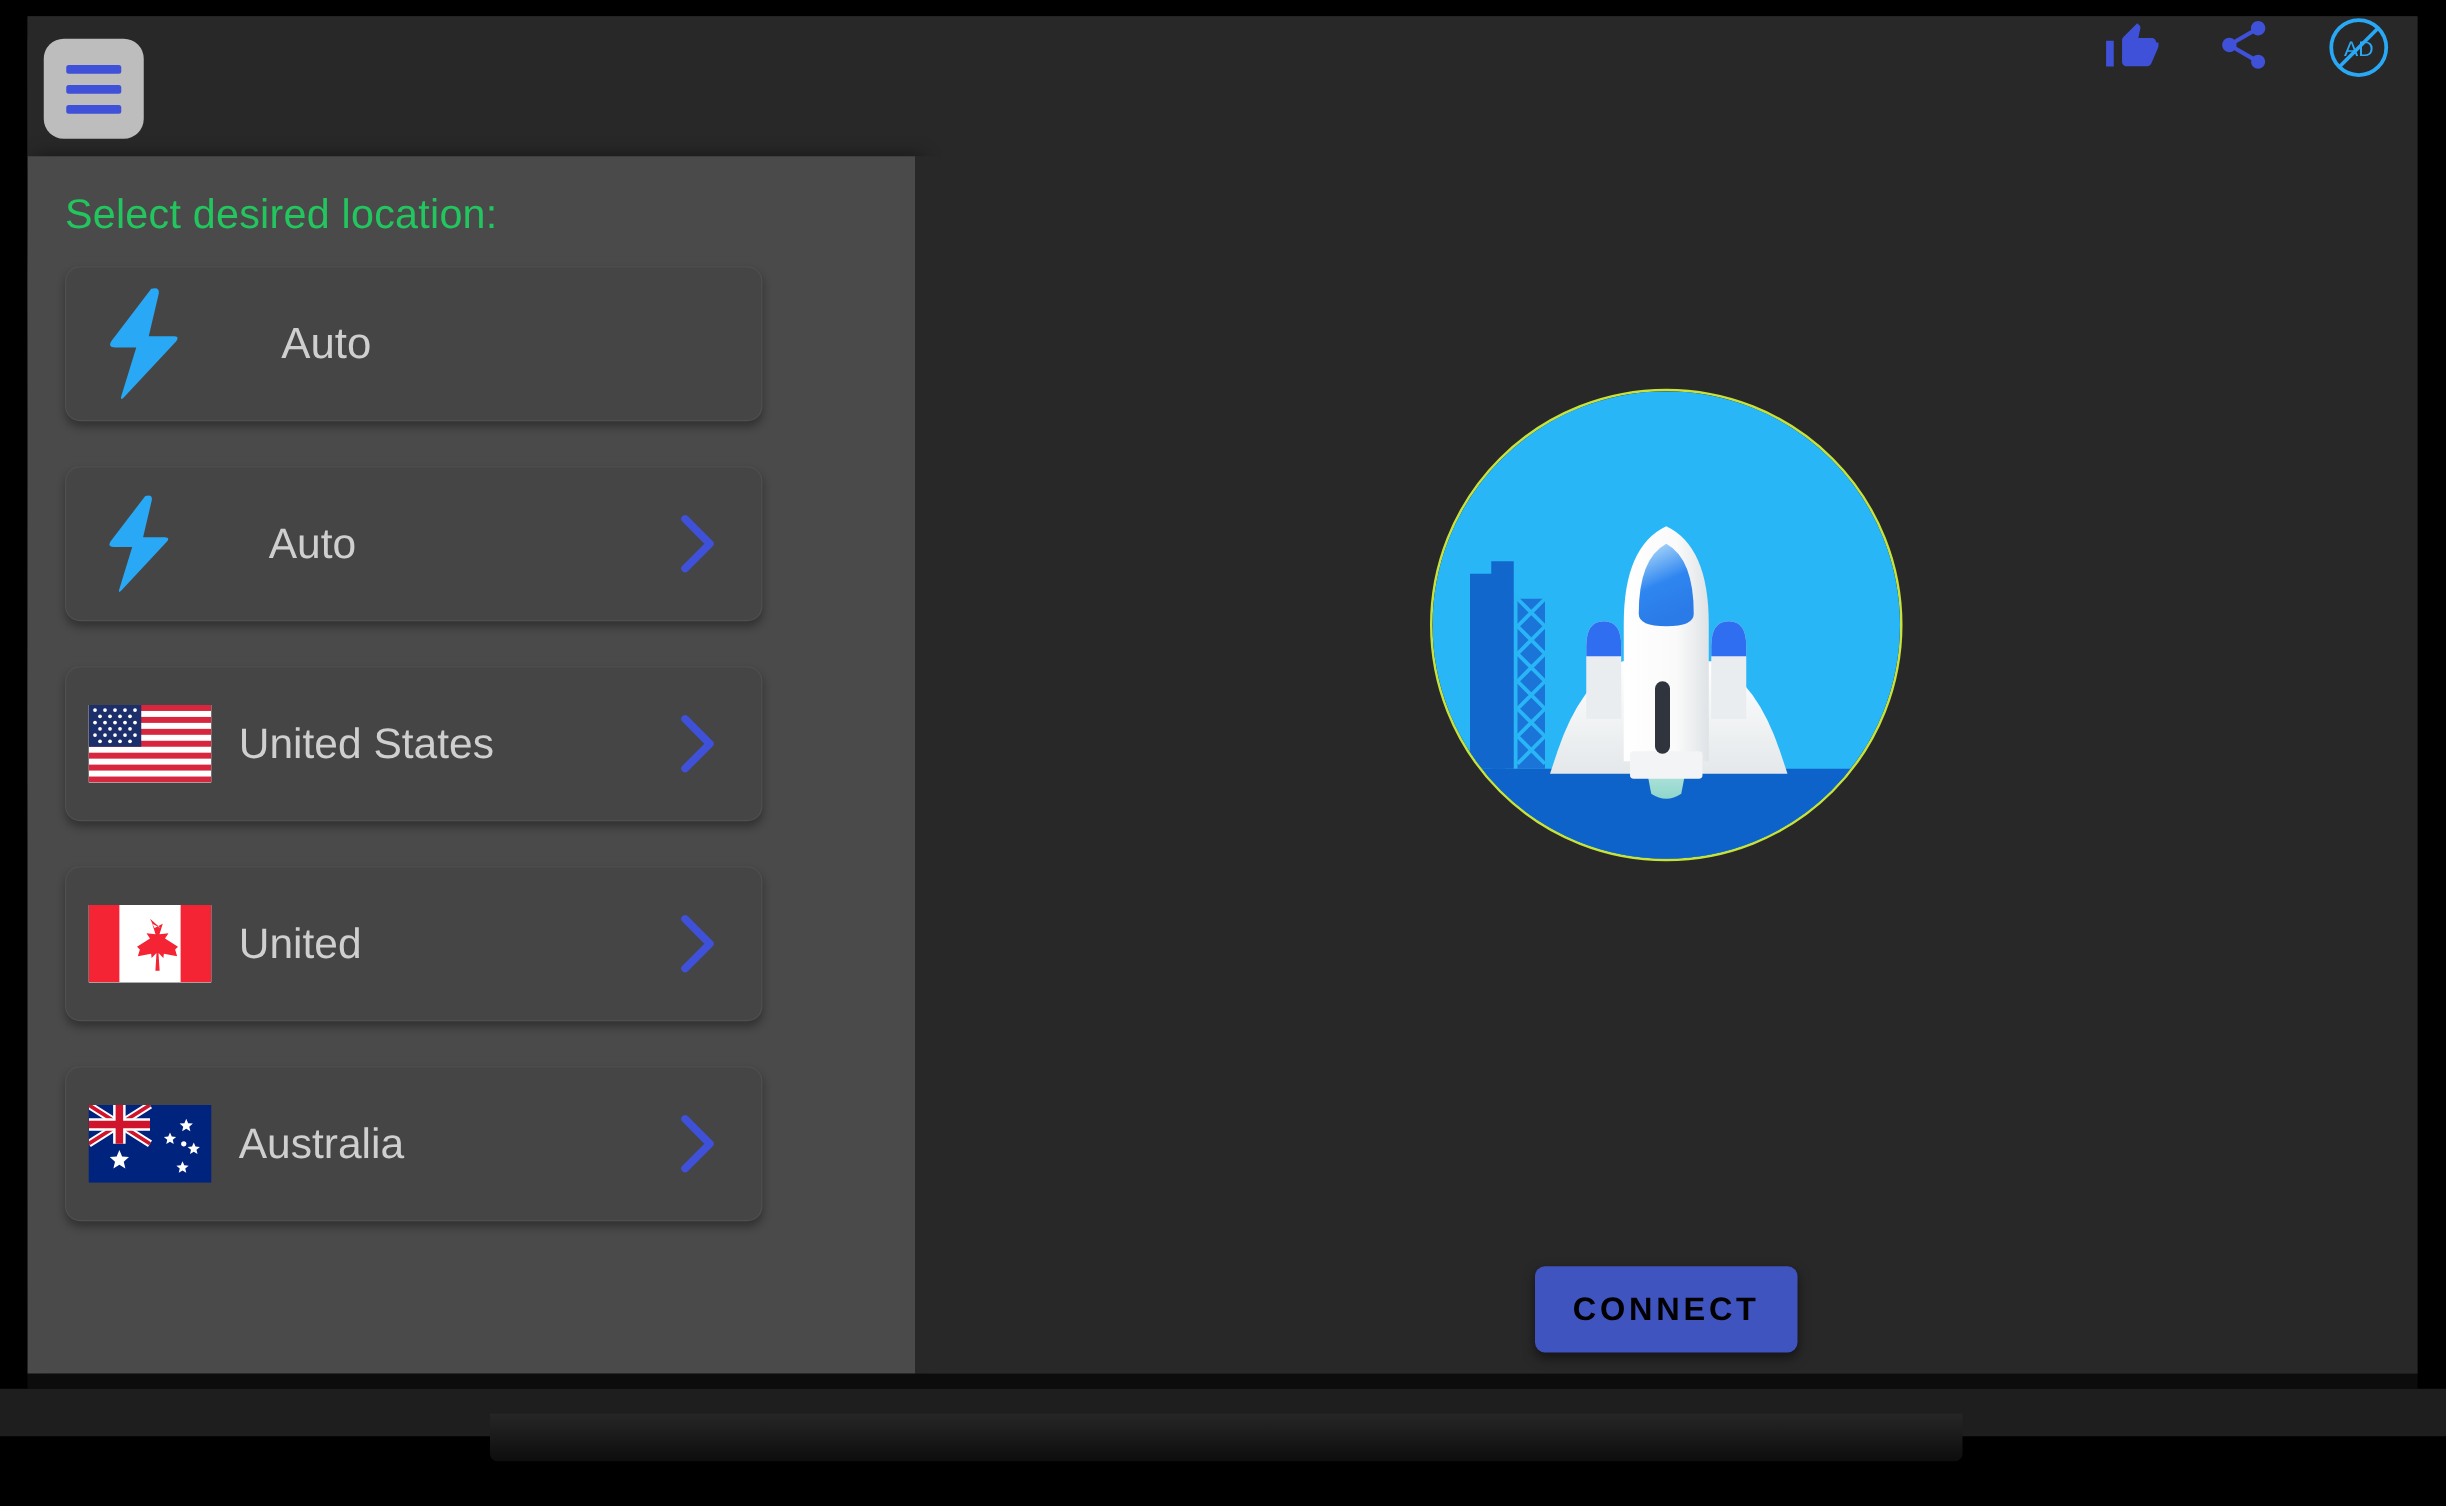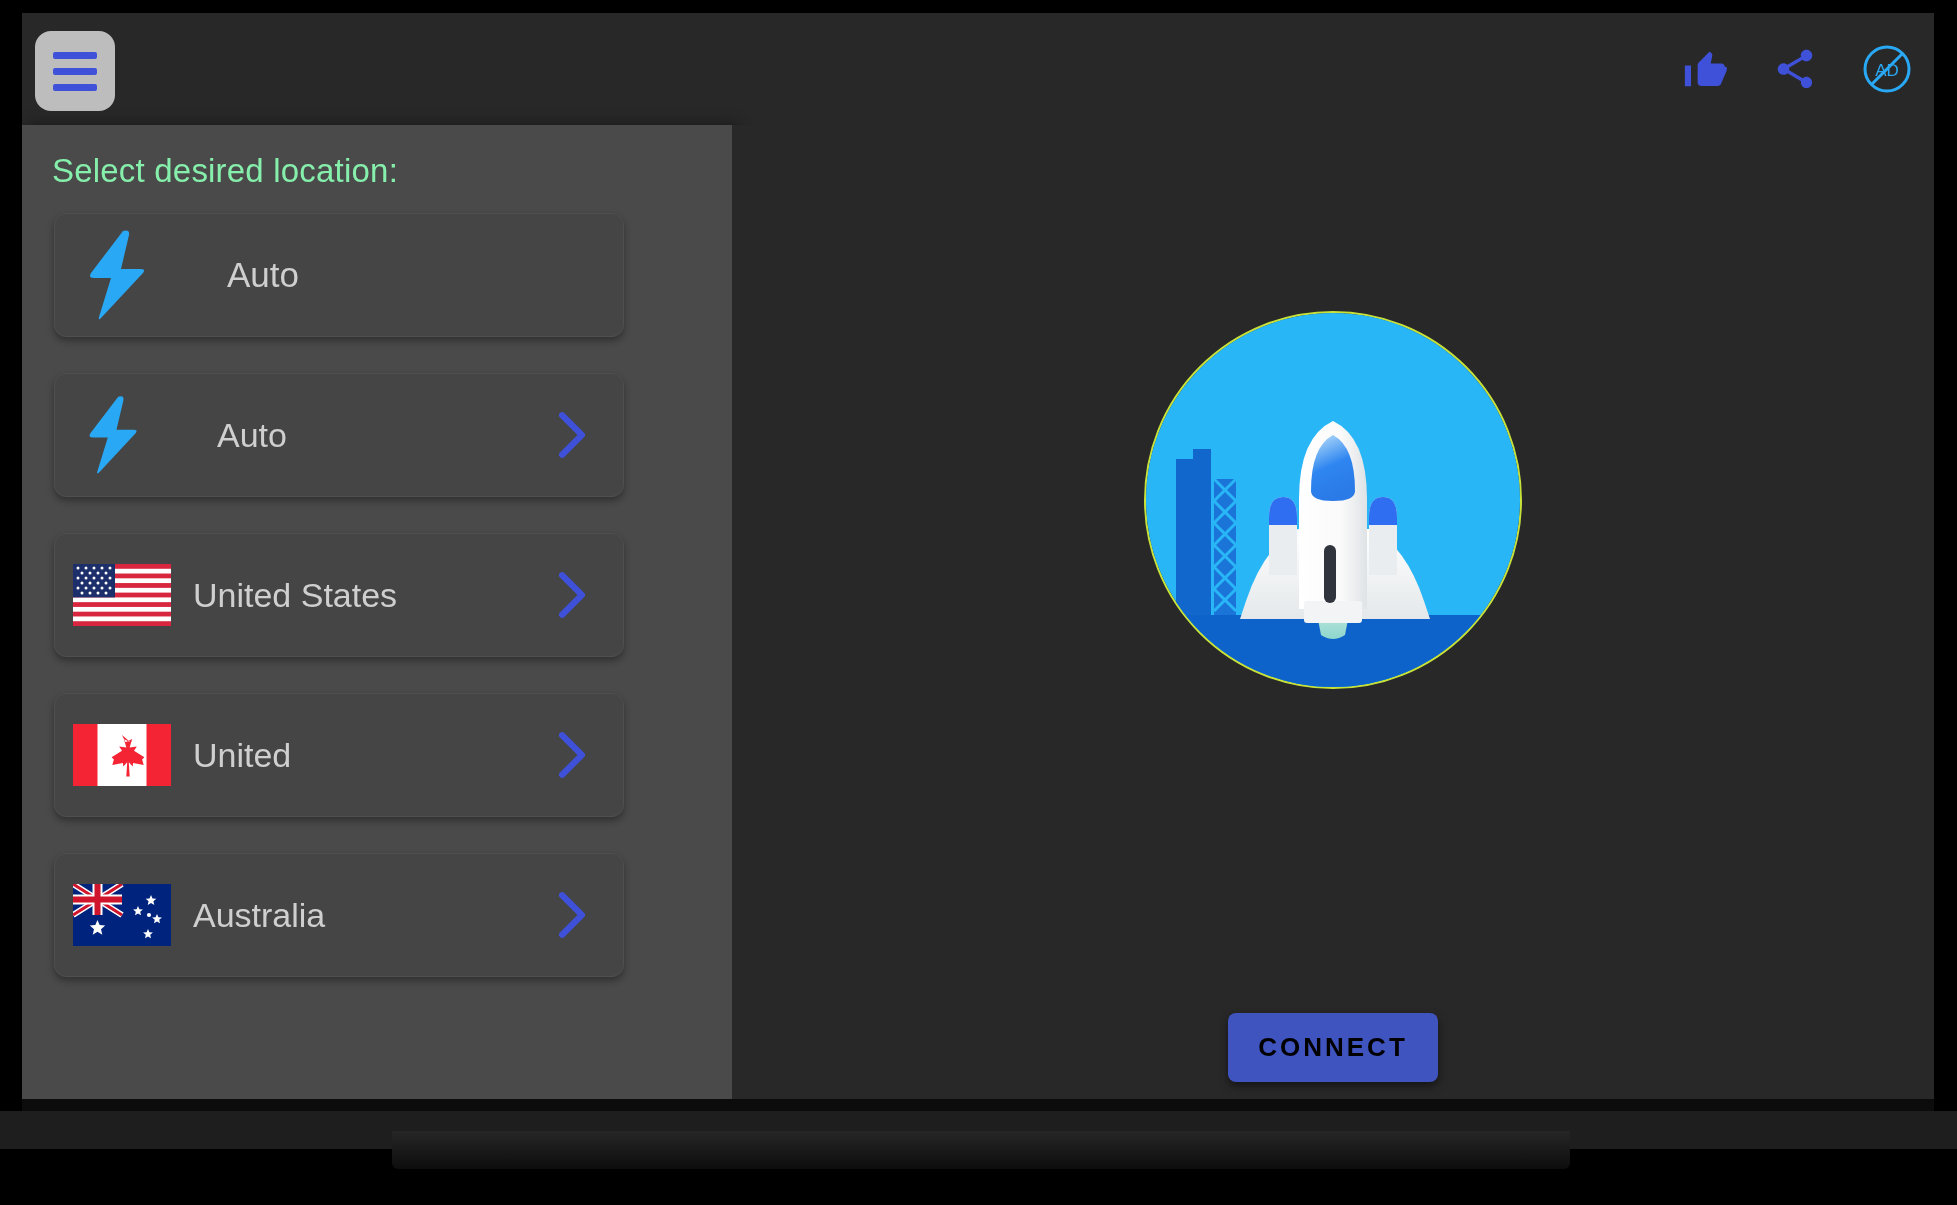--- a/index.html
+++ b/index.html
@@ -47,40 +47,40 @@
     gap: 9px;
     cursor: pointer;
   }
   #menu-button span {
     display: block; width: 44px; height: 7px;
     background: #3f51d8; border-radius: 2px;
   }
   #appbar-actions {
     position: absolute; right: 22px; top: 0;
     height: 112px;
-    display: flex; align-items: center; gap: 44px;
+    display: flex; align-items: flex-start; gap: 44px;
   }
   .appbar-icon { cursor: pointer; line-height: 0; }
 
   
   #sidebar {
     position: absolute; left: 0px; top: 112px;
     width: 710px; height: 974px;
     background: #4a4a4a;
     box-shadow: 6px 0 14px rgba(0,0,0,.45);
     overflow: hidden;
   }
   #sidebar-title {
     position: absolute; left: 30px; top: 27px;
-    font-size: 33px; color: #86efac; letter-spacing: .2px;
+    font-size: 33px; color: #22c55e; letter-spacing: .2px;
   }
   #sidebar-list {
-    position: absolute; left: 14px; top: 88px;
+    position: absolute; left: 0; top: 88px;
     width: 618px; height: 886px;
-    padding: 0 30px 0 18px;
+    padding: 0 30px 0 30px;
   }
   .loc-card {
     position: relative;
     height: 124px;
     margin-bottom: 36px;
     background: #454545;
     border: 1px solid #4f4f4f;
     border-radius: 12px;
     box-shadow: 0 4px 7px rgba(0,0,0,.33);
     display: flex; align-items: center;

